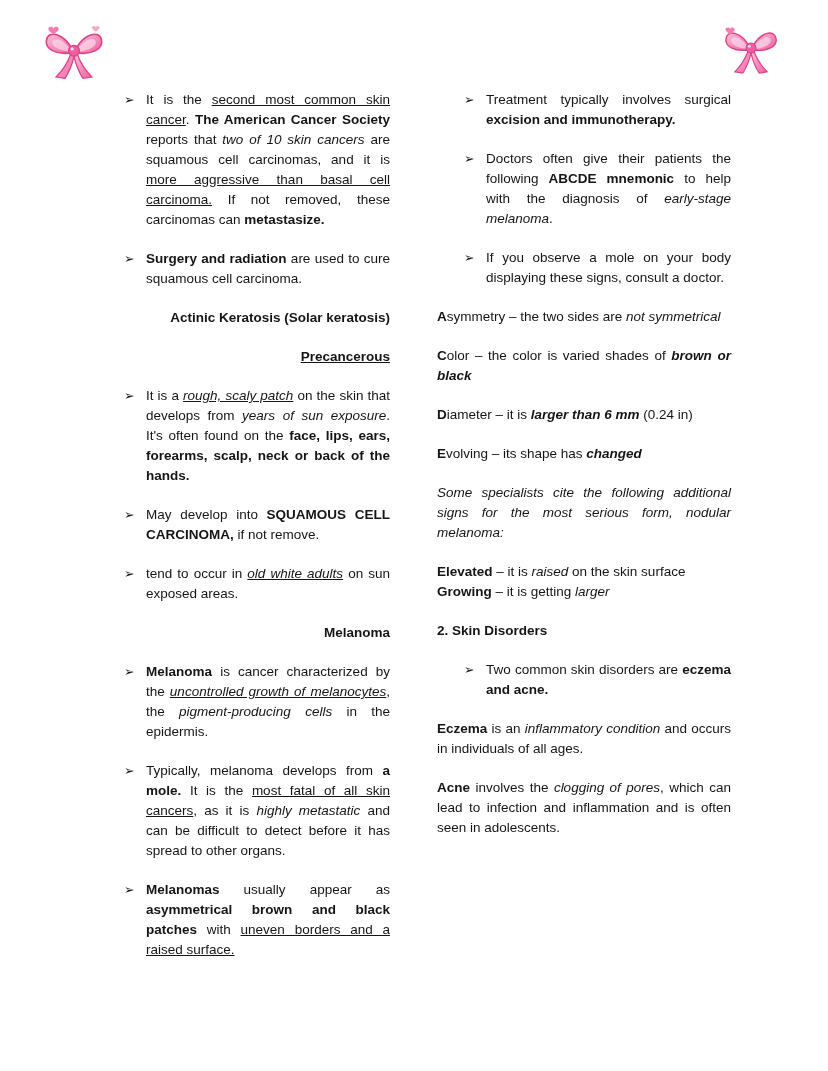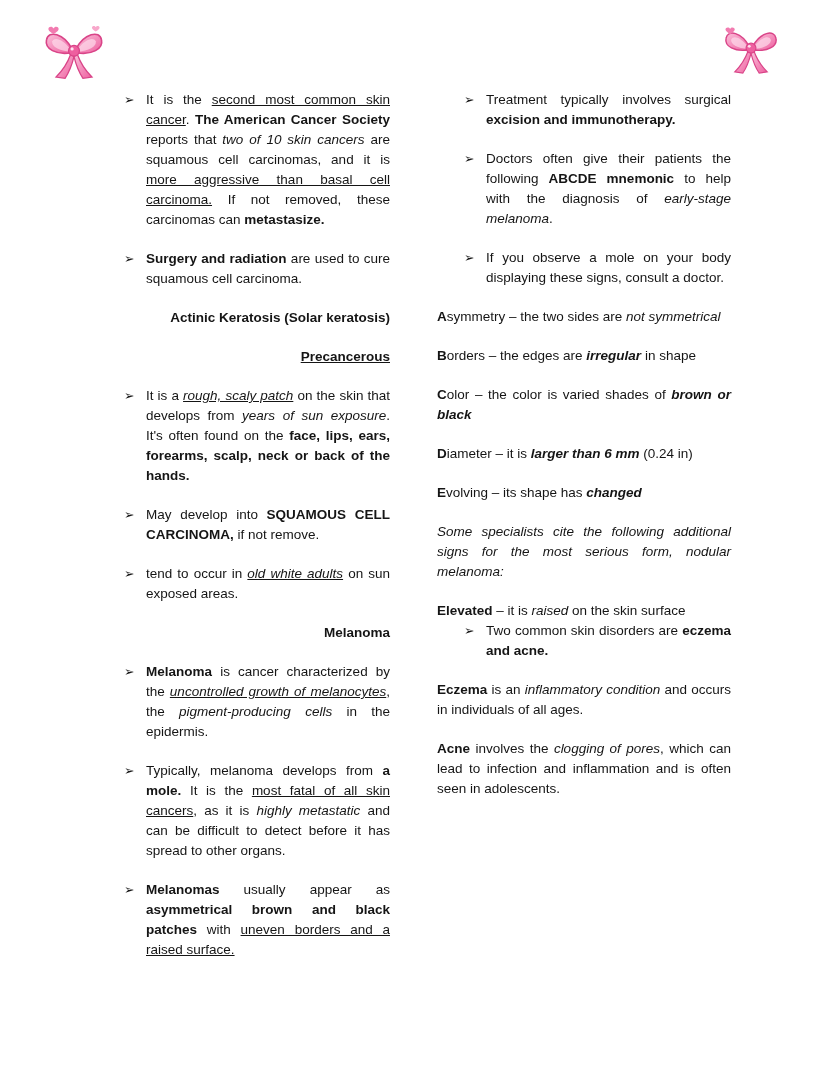--- a/index.html
+++ b/index.html
@@ -129,26 +129,27 @@
         </div>
         <div class="bullet">
           <span class="marker">➢</span>
           <div class="btext"><span>Doctors often give their patients the following </span><span class="b">ABCDE mnemonic</span><span> to help with the diagnosis of </span><span class="i">early-stage melanoma</span><span>.</span></div>
         </div>
         <div class="bullet">
           <span class="marker">➢</span>
           <div class="btext"><span>If you observe a mole on your body displaying these signs, consult a doctor.</span></div>
         </div>
         <div class="para"><span class="b">A</span><span>symmetry – the two sides are </span><span class="i">not symmetrical</span></div>
-        <div class="para"><span class="b">B</span><span>orders – the edges are </span><span class="b i">irregular</span><span> in shape</span></div>
         <div class="para"><span class="b">C</span><span>olor – the color is varied shades of </span><span class="b i">brown or black</span></div>
         <div class="para"><span class="b">D</span><span>iameter – it is </span><span class="b i">larger than 6 mm</span><span> (0.24 in)</span></div>
         <div class="para"><span class="b">E</span><span>volving – its shape has </span><span class="b i">changed</span></div>
         <div class="para"><span class="i">Some specialists cite the following additional signs for the most serious form, nodular melanoma:</span></div>
         <div class="para tight"><span class="b">Elevated</span><span> – it is </span><span class="i">raised</span><span> on the skin surface</span></div>
+        <div class="para"><span class="b">Growing</span><span> – it is getting </span><span class="i">larger</span></div>
+        <div class="para"><span class="b">2. Skin Disorders</span></div>
         <div class="bullet">
           <span class="marker">➢</span>
           <div class="btext"><span>Two common skin disorders are </span><span class="b">eczema and acne.</span></div>
         </div>
         <div class="para"><span class="b">Eczema</span><span> is an </span><span class="i">inflammatory condition</span><span> and occurs in individuals of all ages.</span></div>
         <div class="para"><span class="b">Acne</span><span> involves the </span><span class="i">clogging of pores</span><span>, which can lead to infection and inflammation and is often seen in adolescents.</span></div>
       </div>
   </div>
 
 </div>

